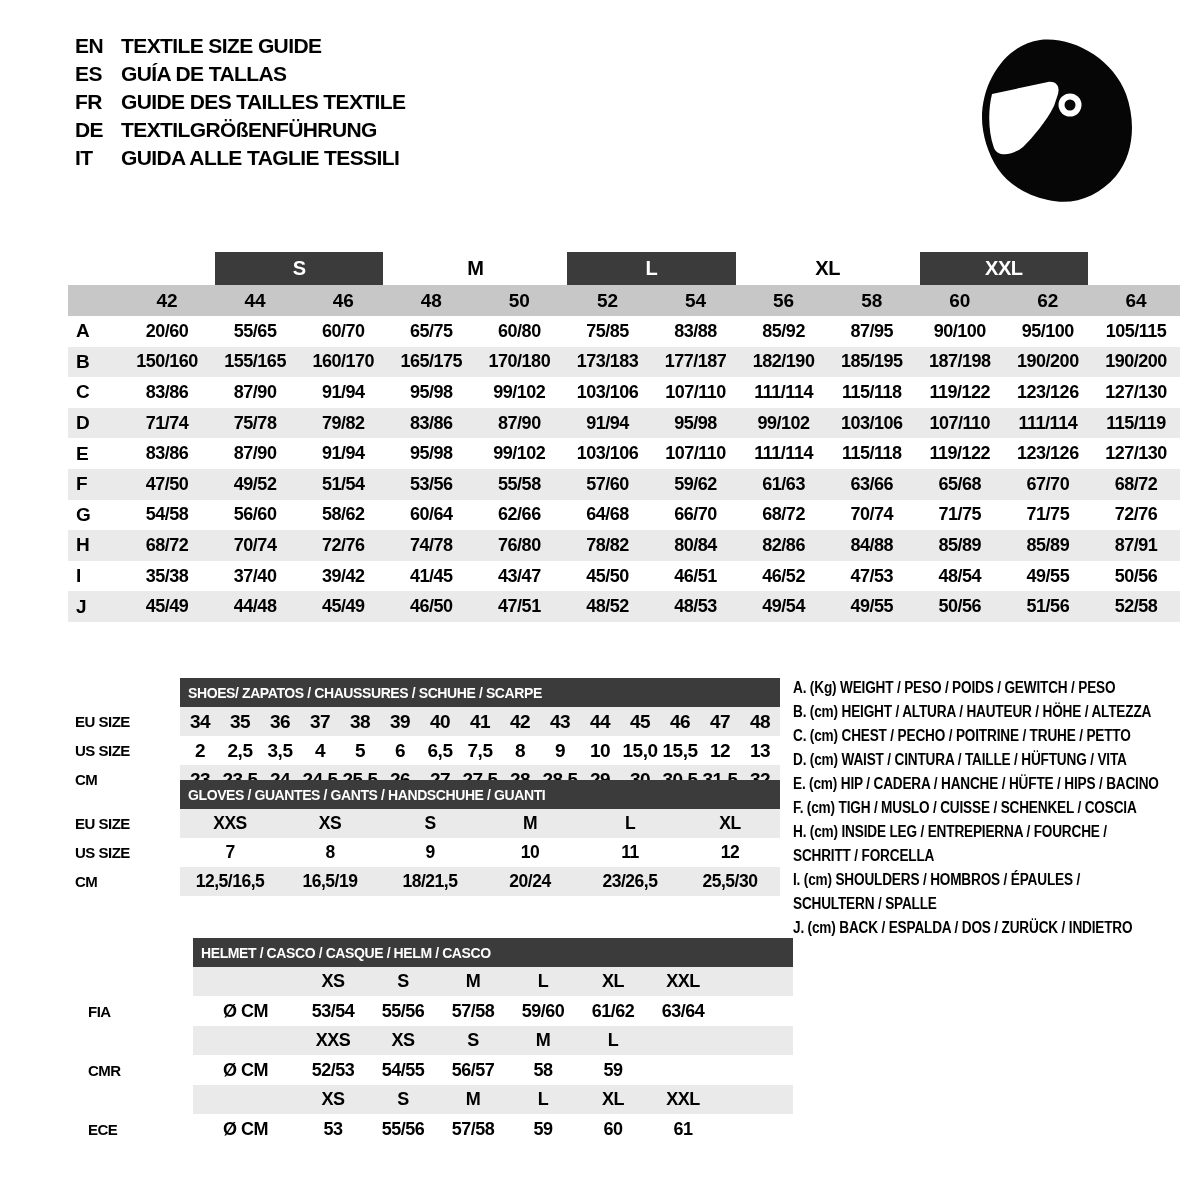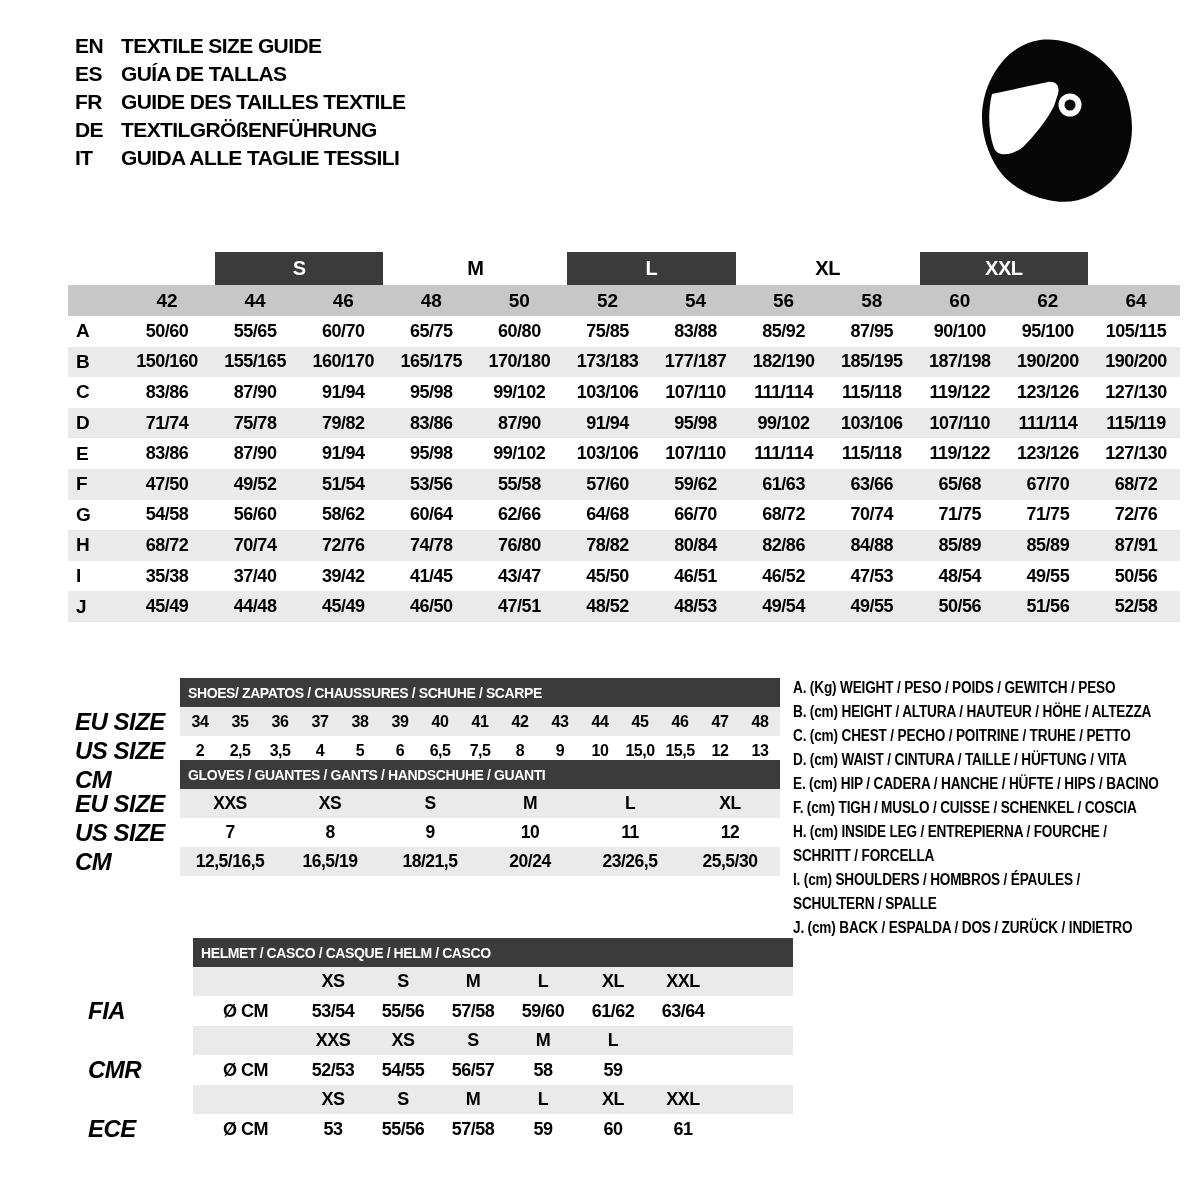--- a/index.html
+++ b/index.html
@@ -22,30 +22,30 @@
   .g-cell{height:33px;display:flex;align-items:center;justify-content:center;font-size:20px;letter-spacing:-0.4px;}
   .g-cell.dark{background:var(--dark);color:#fff;margin:0 4px;}
   .size-row{height:31px;background:var(--strip);font-size:19px;}
   .data-row{height:30.6px;font-size:18px;letter-spacing:-0.5px;}
   .data-row.stripe{background:var(--stripe);}
   .m-row .label-cell{text-align:left;padding-left:8px;font-size:19px;}
 
   
   .section{position:absolute;left:75px;width:705px;}
   #shoes-table{top:678px;}
-  #gloves-table{top:760px;}
+  #gloves-table{top:780px;}
   #helmet-table{top:938px;margin-left:13px;}
   .sec-title{margin-left:105px;width:600px;height:29px;box-sizing:border-box;background:var(--dark);
              color:#fff;display:flex;align-items:center;padding-left:8px;font-size:14px;letter-spacing:-0.4px;}
   .s-row{display:flex;height:29px;}
   .s-row.tall{height:30px;}
-  .side-label{width:105px;display:flex;align-items:center;font-size:24px;letter-spacing:-0.5px;font-style:italic;}
+  .side-label{width:105px;display:flex;align-items:center;font-size:15px;letter-spacing:-0.5px;}
   .vals{width:600px;display:grid;align-items:center;text-align:center;font-size:17.5px;letter-spacing:-0.5px;}
   .vals.stripe{background:var(--stripe);}
-  .shoe-cols{grid-template-columns:repeat(15,1fr);font-size:16px;}
+  .shoe-cols{grid-template-columns:repeat(15,1fr);font-size:19px;}
   .glove-cols{grid-template-columns:repeat(6,1fr);}
   .helmet-cols{grid-template-columns:105px repeat(6,70px) 1fr;}
   .helmet-cols .cell{font-size:18px;}
 
   
   #legend{position:absolute;left:793px;top:676px;width:400px;}
   .legend-line{font-size:16px;line-height:24px;white-space:nowrap;
                transform:scaleX(0.85);transform-origin:0 50%;letter-spacing:-0.2px;}
 </style>
 </head>
@@ -105,21 +105,21 @@
         <div class="cell">52</div>
         <div class="cell">54</div>
         <div class="cell">56</div>
         <div class="cell">58</div>
         <div class="cell">60</div>
         <div class="cell">62</div>
         <div class="cell">64</div>
       </div>
       <div class="m-row data-row">
         <div class="label-cell">A</div>
-        <div class="cell">50/60</div>
+        <div class="cell">20/60</div>
         <div class="cell">55/65</div>
         <div class="cell">60/70</div>
         <div class="cell">65/75</div>
         <div class="cell">60/80</div>
         <div class="cell">75/85</div>
         <div class="cell">83/88</div>
         <div class="cell">85/92</div>
         <div class="cell">87/95</div>
         <div class="cell">90/100</div>
         <div class="cell">95/100</div>

